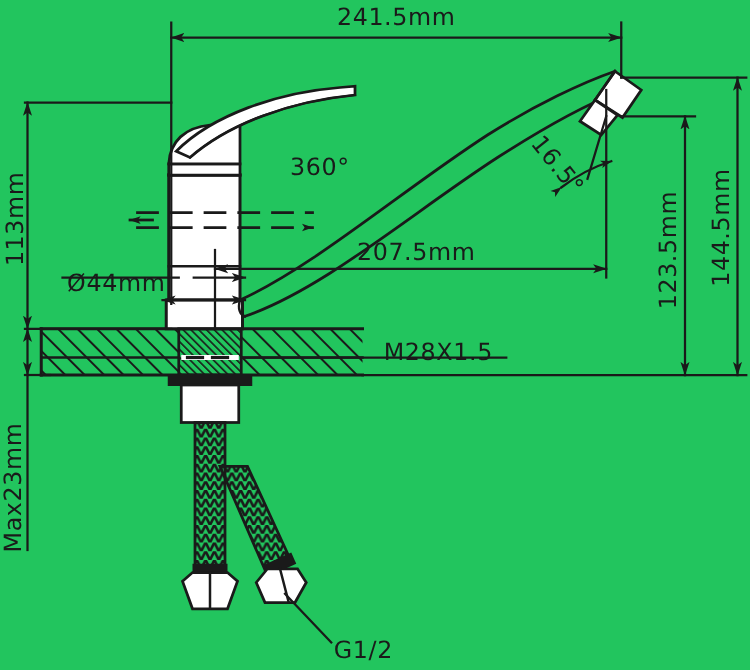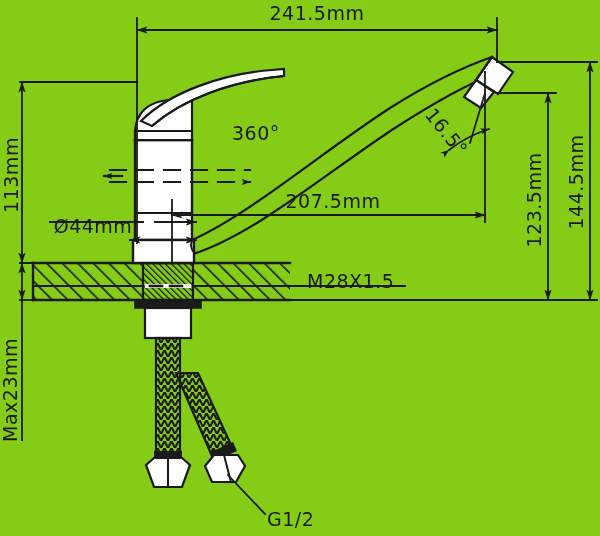--- a/index.html
+++ b/index.html
@@ -1,19 +1,19 @@
 <!DOCTYPE html>
 <html><head>
 <meta charset="utf-8">
 <title>Faucet Technical Drawing</title>
 <style>
   html,body{margin:0;padding:0;background:#ffffff;}
   body{width:600px;height:536px;overflow:hidden;
        font-family:"DejaVu Sans","Liberation Sans",sans-serif;}
-  #stage{position:relative;width:600px;height:536px;background:#84cc16;}
+  #stage{position:relative;width:600px;height:536px;background:#22c55e;}
   svg{display:block;}
   .dimtext{font-family:"DejaVu Sans","Liberation Sans",sans-serif;
            font-size:19px;fill:#1a1a1a;letter-spacing:0.5px;}
 </style>
 </head>
 <body>
 
 <div id="stage">
 <svg width="600" height="536" viewBox="0 0 600 536">
 

